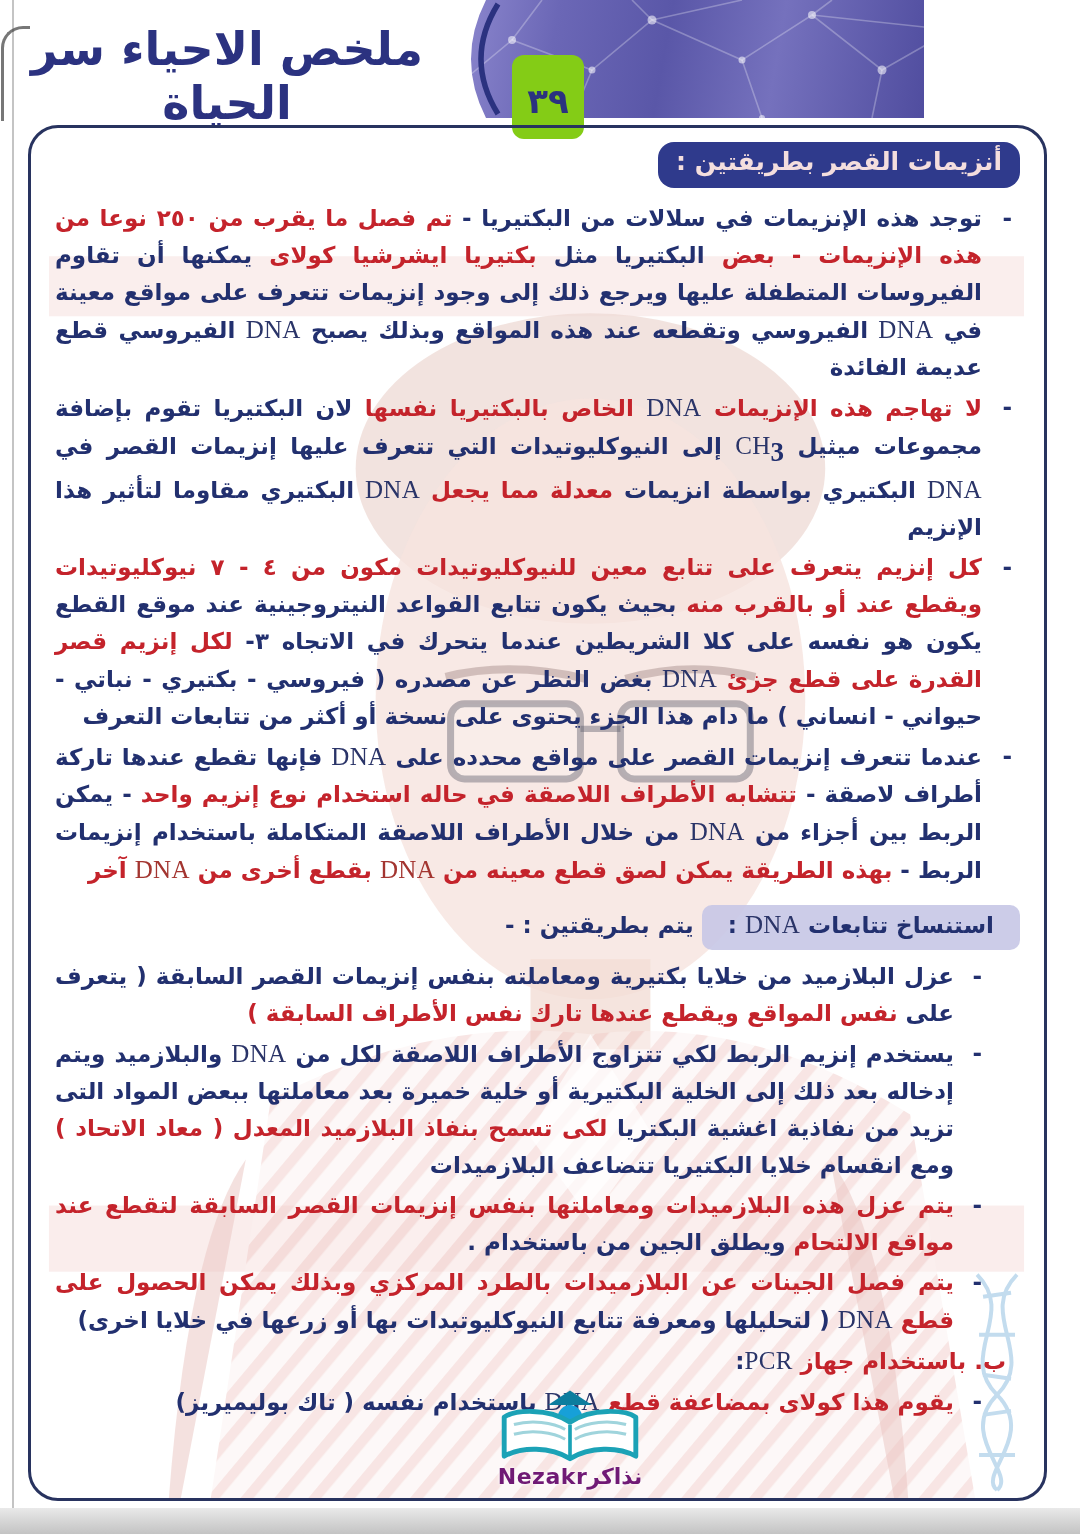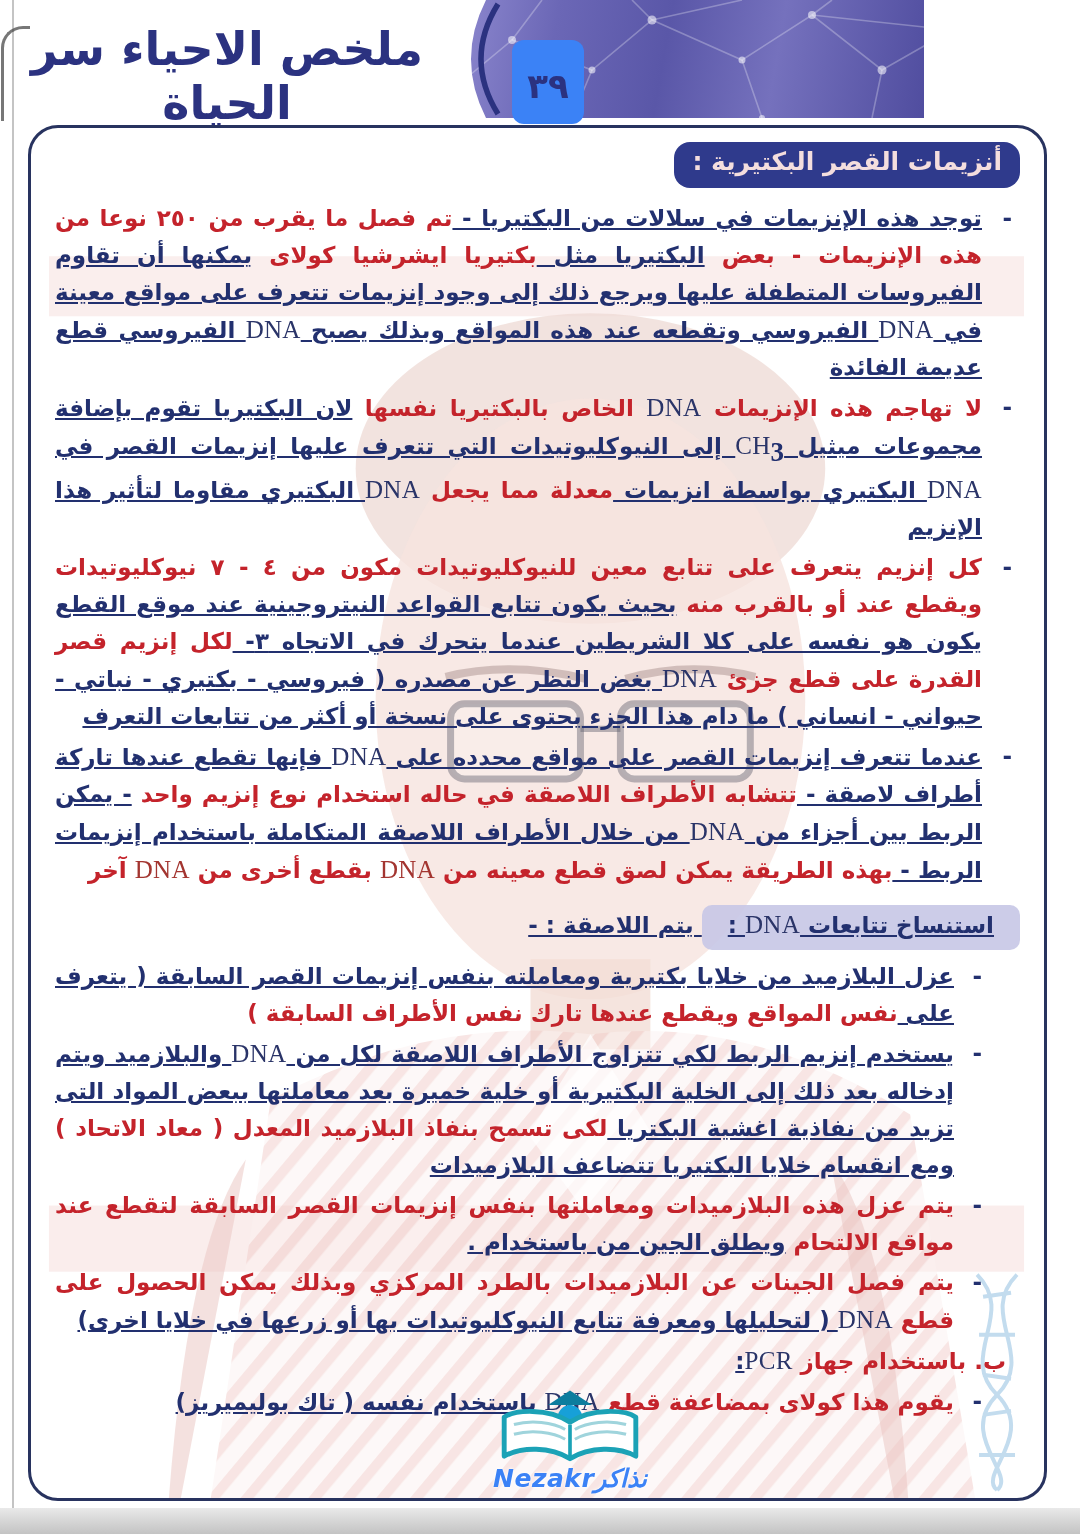--- a/index.html
+++ b/index.html
@@ -14,21 +14,21 @@
      background:linear-gradient(#e9e9e9,#c3c3c3);}
 
   
   .header{position:absolute;left:0;top:0;width:924px;height:118px;background:#ffffff;}
   .banner{position:absolute;left:452px;top:0;right:0;height:118px;
      background:linear-gradient(100deg,#8f8ad0 0%,#6b67b6 22%,#5a57a8 45%,#7571bd 68%,#504d9f 100%);}
   .banner svg{position:absolute;left:0;top:0;}
   .paren-wrap{position:absolute;left:452px;top:0;width:70px;height:118px;}
   .page-title{position:absolute;left:4px;top:22px;width:446px;text-align:center;
      font-size:46px;font-weight:800;color:#2b3280;letter-spacing:-1px;direction:rtl;}
-  .page-tab{position:absolute;left:512px;top:40px;width:72px;height:84px;background:#3b82f6;
+  .page-tab{position:absolute;left:512px;top:55px;width:72px;height:84px;background:#84cc16;
      border-radius:12px;text-align:center;}
   .page-num{margin-top:26px;font-size:34px;font-weight:800;color:#2b3280;}
 
   
   .content{position:absolute;left:28px;top:125px;width:1019px;height:1376px;
      border:3px solid #28335f;border-radius:30px;box-sizing:border-box;
      padding:12px 24px 6px 24px;direction:rtl;overflow:hidden;background:transparent;}
   .wm{position:absolute;left:0;top:0;width:100%;height:100%;z-index:0;pointer-events:none;}
   .blocks{position:relative;z-index:1;}
 
@@ -38,30 +38,30 @@
   .p .dash{position:absolute;right:8px;top:0;color:#22306f;}
   .ind{padding-right:66px;}
   .ind .dash{right:38px;}
   .lead{padding-right:14px;}
   .row-navy{text-align:right;margin:2px 0 12px;}
   .row-lav{text-align:right;margin:16px 0 8px;}
   .navy-badge{display:inline-block;background:#2f3a8c;color:#f4dede;padding:3px 18px 9px;
      border-radius:16px;font-size:25px;line-height:34px;}
   .lav-badge{display:inline-block;background:rgba(199,198,230,.9);padding:1px 26px 6px;border-radius:10px;}
 
-  .s-blue{color:#22306f;text-decoration:underline;}
+  .s-blue{color:#22306f;}
   .s-red{color:#c4232b;}
   .s-wh{color:#f4dede;}
   .s-lat{font-family:"Liberation Serif","DejaVu Serif",serif;font-weight:400;font-size:25px;color:#2a3468;letter-spacing:.3px;}
   .s-latred{font-family:"Liberation Serif","DejaVu Serif",serif;font-weight:400;font-size:25px;color:#a33530;letter-spacing:.3px;}
   .s-sub{font-family:"Liberation Serif","DejaVu Serif",serif;font-weight:800;font-size:27px;color:#22306f;vertical-align:-7px;}
 
   
   .logo{position:absolute;left:478px;top:1388px;width:184px;text-align:center;z-index:3;}
-  .logo-words{font-size:25px;font-weight:800;font-style:italic;color:#3b82f6;margin-top:-6px;
+  .logo-words{font-size:22px;font-weight:800;color:#701a75;margin-top:-6px;
      text-shadow:0 0 2px #fff,0 0 4px #fff;letter-spacing:.5px;direction:ltr;}
 </style>
 </head>
 <body>
 
 <div class="page">
 
   <div class="header">
     <div class="banner">
       <svg width="628" height="118" viewBox="0 0 628 118">
@@ -123,26 +123,26 @@
       <path d="M150,1368 L215,1030 Q158,1110 138,1368 Z" fill="#e9c3c0" opacity="0.5"></path>
       <path d="M864,1368 L800,1030 Q860,1110 878,1368 Z" fill="#e9c3c0" opacity="0.5"></path>
       <g transform="translate(935,1145)" stroke="#b9d6ec" stroke-width="4" fill="none" opacity="0.85">
         <path d="M12,0 C52,40 -8,80 32,120 C72,160 12,200 32,215"></path>
         <path d="M52,0 C12,40 72,80 32,120 C-8,160 52,200 32,215"></path>
         <path d="M18,22 L46,18 M14,60 L50,60 M18,100 L46,104 M18,140 L46,136 M14,180 L50,180"></path>
       </g>
     </svg>
 
     <div class="blocks">
-        <div class="blk row-navy"><span class="navy-badge"><span class="s-wh">أنزيمات القصر البكتيرية : </span></span></div>
+        <div class="blk row-navy"><span class="navy-badge"><span class="s-wh">أنزيمات القصر بطريقتين : </span></span></div>
         <div class="blk p"><span class="dash">-</span><span class="s-blue">توجد هذه الإنزيمات في سلالات من البكتيريا - </span><span class="s-red">تم فصل ما يقرب من ٢٥٠ نوعا من هذه الإنزيمات - بعض </span><span class="s-blue">البكتيريا مثل </span><span class="s-red">بكتيريا ايشرشيا كولاى </span><span class="s-blue">يمكنها أن تقاوم الفيروسات المتطفلة عليها ويرجع ذلك إلى وجود إنزيمات تتعرف على مواقع معينة في </span><span class="s-lat">DNA</span><span class="s-blue"> الفيروسي وتقطعه عند هذه المواقع وبذلك يصبح </span><span class="s-lat">DNA</span><span class="s-blue"> الفيروسي قطع عديمة الفائدة</span></div>
         <div class="blk p"><span class="dash">-</span><span class="s-red">لا تهاجم هذه الإنزيمات </span><span class="s-lat">DNA</span><span class="s-red"> الخاص بالبكتيريا نفسها </span><span class="s-blue">لان البكتيريا تقوم بإضافة مجموعات ميثيل </span><span class="s-lat">CH</span><span class="s-sub">3</span><span class="s-blue"> إلى النيوكليوتيدات التي تتعرف عليها إنزيمات القصر في </span><span class="s-lat">DNA</span><span class="s-blue"> البكتيري بواسطة انزيمات </span><span class="s-red">معدلة مما يجعل </span><span class="s-lat">DNA</span><span class="s-blue"> البكتيري مقاوما لتأثير هذا الإنزيم</span></div>
         <div class="blk p"><span class="dash">-</span><span class="s-red">كل إنزيم يتعرف على تتابع معين للنيوكليوتيدات مكون من ٤ - ٧ نيوكليوتيدات ويقطع عند أو بالقرب منه </span><span class="s-blue">بحيث يكون تتابع القواعد النيتروجينية عند موقع القطع يكون هو نفسه على كلا الشريطين عندما يتحرك في الاتجاه ٣- </span><span class="s-red">لكل إنزيم قصر القدرة على قطع جزئ </span><span class="s-lat">DNA</span><span class="s-blue"> بغض النظر عن مصدره ( فيروسي - بكتيري - نباتي - حيواني - انساني )    ما دام هذا الجزء يحتوى على نسخة أو أكثر من تتابعات التعرف</span></div>
         <div class="blk p"><span class="dash">-</span><span class="s-blue">عندما تتعرف إنزيمات القصر على مواقع محدده على </span><span class="s-lat">DNA</span><span class="s-blue"> فإنها تقطع عندها تاركة أطراف لاصقة - </span><span class="s-red">تتشابه الأطراف اللاصقة في حاله استخدام نوع إنزيم واحد </span><span class="s-blue">- يمكن الربط بين أجزاء من </span><span class="s-lat">DNA</span><span class="s-blue"> من خلال الأطراف اللاصقة المتكاملة باستخدام إنزيمات الربط - </span><span class="s-red">بهذه الطريقة يمكن لصق قطع معينه من </span><span class="s-latred">DNA</span><span class="s-red"> بقطع أخرى من </span><span class="s-latred">DNA</span><span class="s-red"> آخر</span></div>
-        <div class="blk row-lav"><span class="lav-badge"><span class="s-blue">استنساخ تتابعات </span><span class="s-lat">DNA</span><span class="s-blue"> : </span></span><span class="s-blue">   يتم اللاصقة : -</span></div>
+        <div class="blk row-lav"><span class="lav-badge"><span class="s-blue">استنساخ تتابعات </span><span class="s-lat">DNA</span><span class="s-blue"> : </span></span><span class="s-blue">   يتم بطريقتين : -</span></div>
         <div class="blk p ind"><span class="dash">-</span><span class="s-blue">عزل البلازميد من خلايا بكتيرية ومعاملته بنفس إنزيمات القصر السابقة ( يتعرف على </span><span class="s-red">نفس المواقع ويقطع عندها تارك نفس الأطراف السابقة )</span></div>
         <div class="blk p ind"><span class="dash">-</span><span class="s-blue">يستخدم إنزيم الربط لكي تتزاوج الأطراف اللاصقة لكل من </span><span class="s-lat">DNA</span><span class="s-blue"> والبلازميد ويتم إدخاله بعد ذلك إلى الخلية البكتيرية أو خلية خميرة بعد معاملتها ببعض المواد التى تزيد من نفاذية اغشية البكتريا </span><span class="s-red">لكى تسمح بنفاذ البلازميد المعدل ( معاد الاتحاد ) </span><span class="s-blue">ومع انقسام خلايا البكتيريا تتضاعف البلازميدات</span></div>
         <div class="blk p ind"><span class="dash">-</span><span class="s-red">يتم عزل هذه البلازميدات ومعاملتها بنفس إنزيمات القصر السابقة لتقطع عند مواقع الالتحام </span><span class="s-blue">ويطلق الجين من باستخدام .</span></div>
         <div class="blk p ind"><span class="dash">-</span><span class="s-red">يتم فصل الجينات عن البلازميدات بالطرد المركزي وبذلك يمكن الحصول على قطع </span><span class="s-lat">DNA</span><span class="s-blue"> ( لتحليلها ومعرفة تتابع النيوكليوتبدات بها أو زرعها في خلايا اخرى)</span></div>
         <div class="blk lead"><span class="s-red">ب. باستخدام جهاز </span><span class="s-lat">PCR</span><span class="s-blue">:</span></div>
         <div class="blk p ind"><span class="dash">-</span><span class="s-red">يقوم هذا كولاى بمضاعفة قطع </span><span class="s-lat">DNA</span><span class="s-blue"> باستخدام نفسه ( تاك بوليميريز)</span></div>
       </div>
   </div>
 
   <div class="logo">

